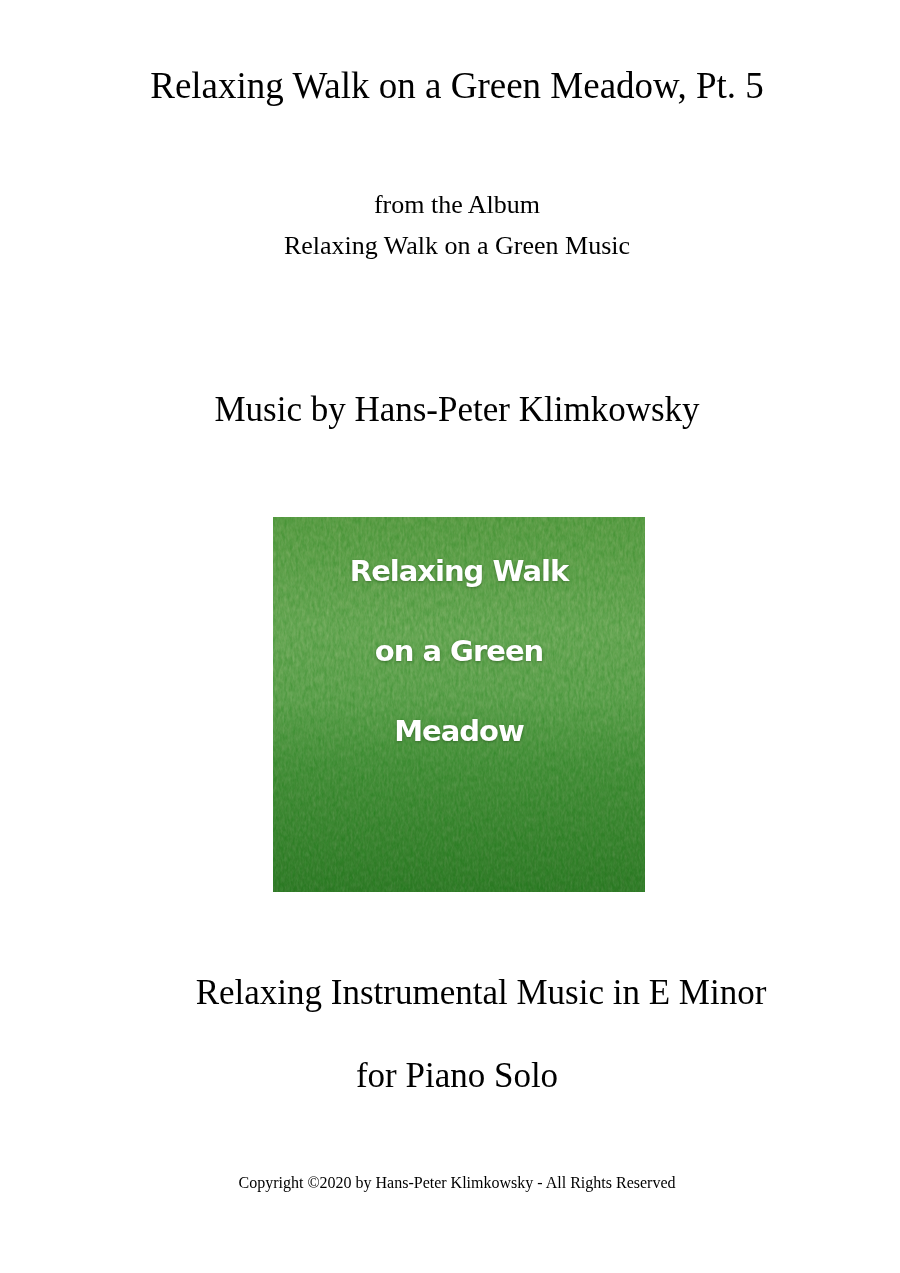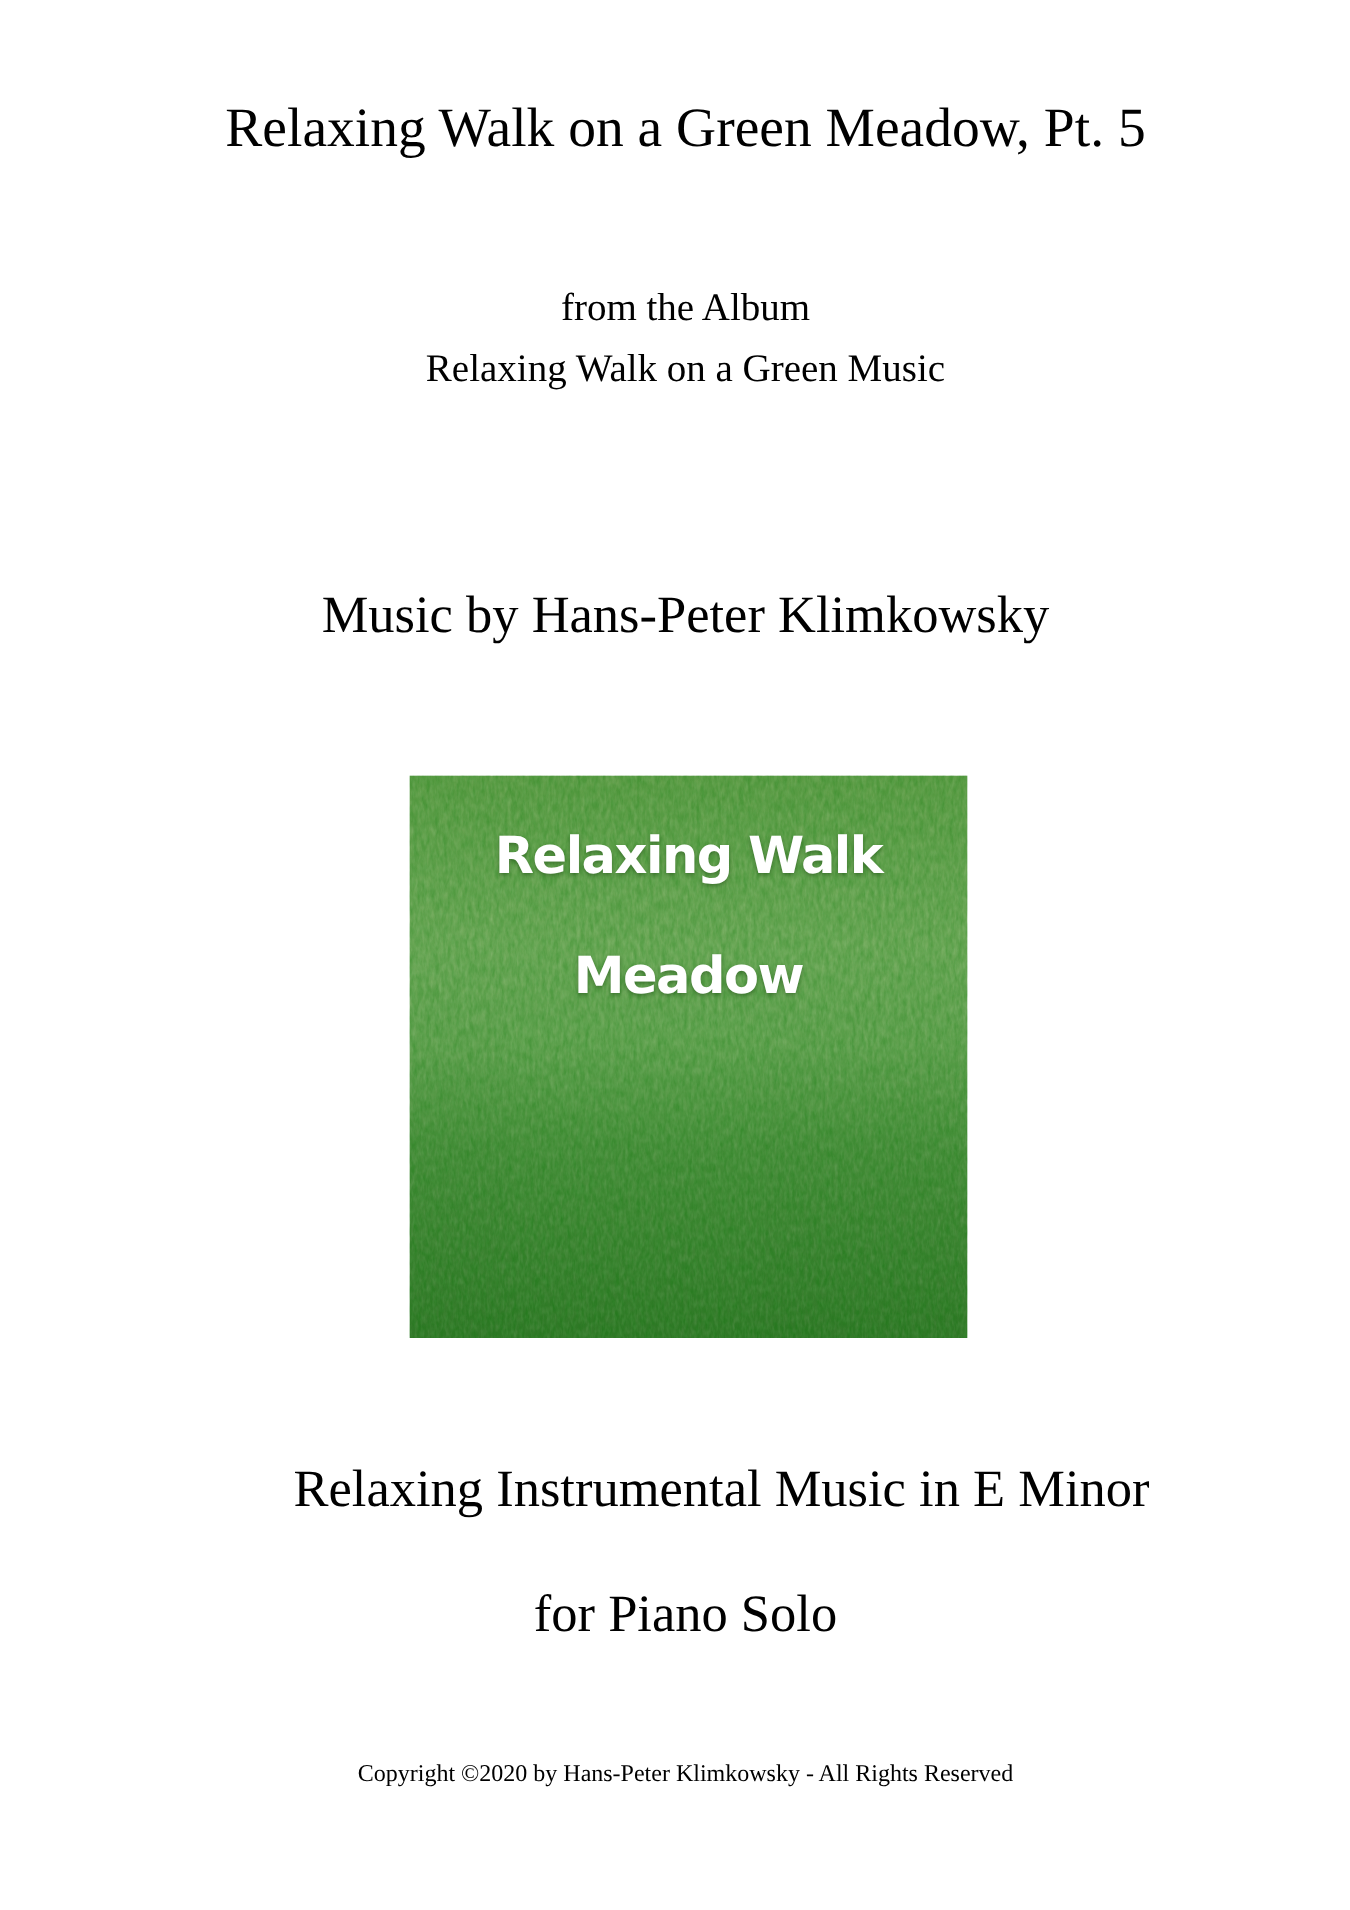--- a/index.html
+++ b/index.html
@@ -47,21 +47,21 @@
     display: block;
   }
   .cover-title {
     position: absolute;
     top: 14px;
     left: 0;
     width: 100%;
     text-align: center;
     font-family: "DejaVu Sans", sans-serif;
     font-weight: 700;
-    font-size: 34px;
+    font-size: 29px;
     line-height: 80px;
     letter-spacing: -1px;
     color: #ffffff;
     text-shadow: 0 1px 3px rgba(20, 60, 10, 0.45);
   }
   .cover-artist {
     position: absolute;
     top: 325px;
     left: 0;
     width: 100%;
@@ -107,20 +107,21 @@
           <feColorMatrix type="matrix" values="0 0 0 0 0.85   0 0 0 0 1   0 0 0 0 0.75   0 1 0 0 -0.35"></feColorMatrix>
         </filter>
       </defs>
       <rect width="372" height="375" fill="url(#gg)"></rect>
       <rect width="372" height="375" filter="url(#darkNoise)" opacity="0.35"></rect>
       <rect width="372" height="375" filter="url(#liteNoise)" opacity="0.18"></rect>
     </svg>
 
     <div class="cover-title">
       <div>Relaxing Walk</div>
+      <div>on a Green</div>
       <div>Meadow</div>
     </div>
   </div>
 
   <div class="centered subtitle">Relaxing Instrumental Music in E Minor</div>
 
   <div class="centered instr">for Piano Solo</div>
 
   <div class="centered copyright">Copyright ©2020 by Hans-Peter Klimkowsky - All Rights Reserved</div>
 

